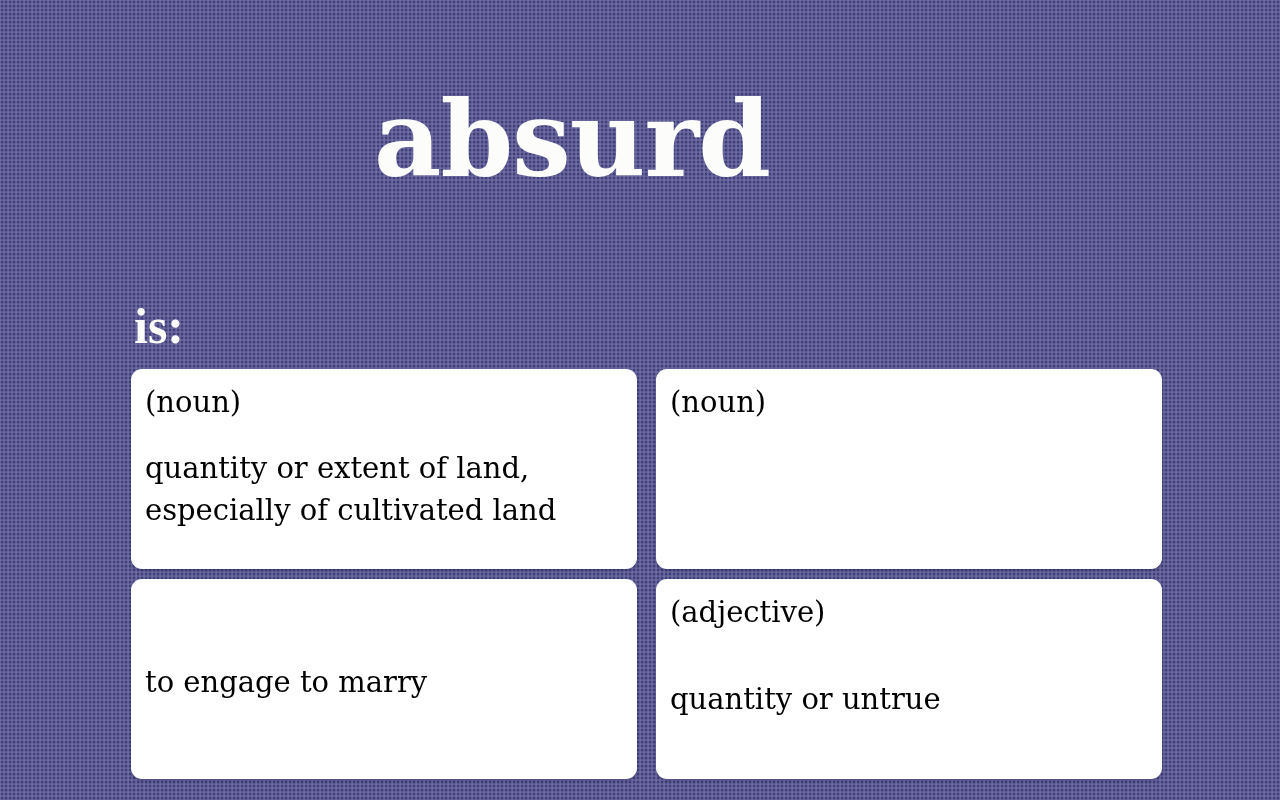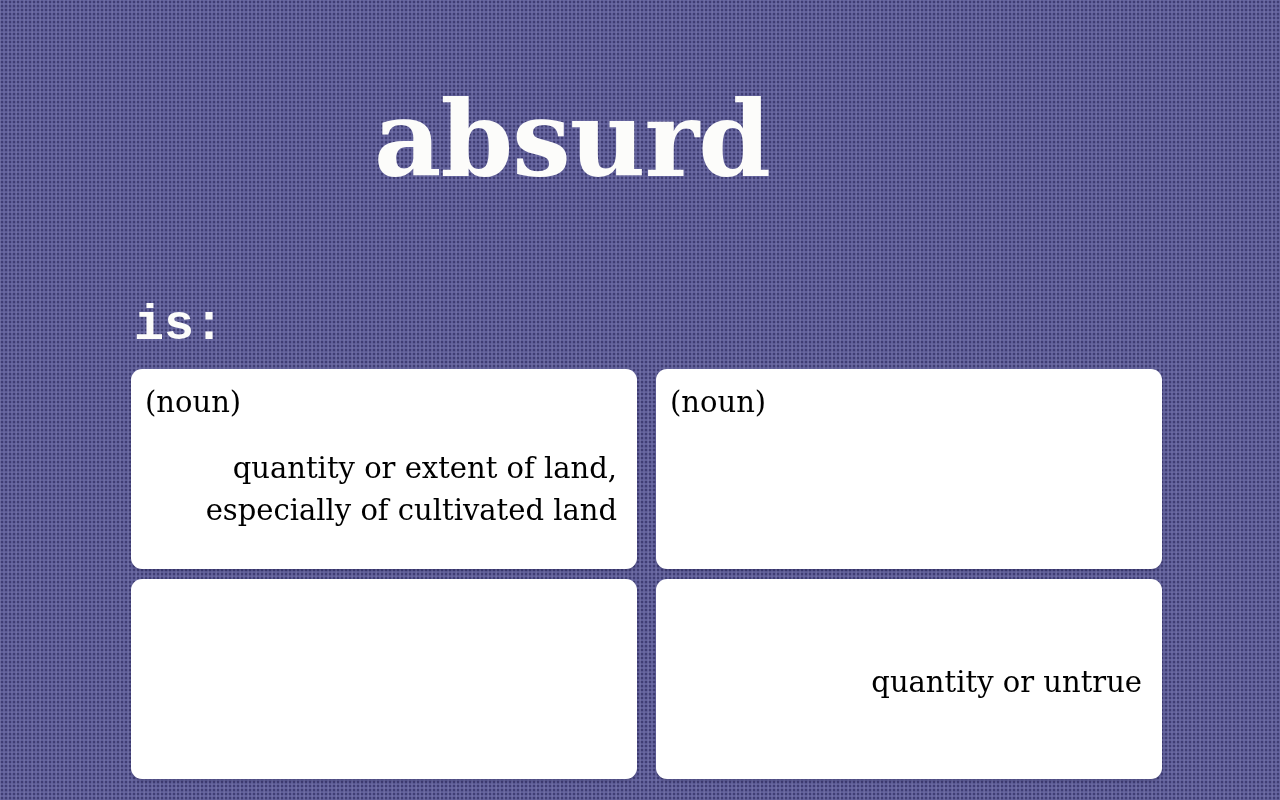--- a/index.html
+++ b/index.html
@@ -53,21 +53,21 @@
     line-height: 112px;
     letter-spacing: -1px;
   }
 
   
   .is-label {
     position: absolute;
     top: 298px;
     left: 134px;
     color: #fcfcfa;
-    font-family: Liberation Mono, monospace;
+    font-family: Liberation Serif, serif;
     font-weight: bold;
     font-size: 50px;
     line-height: 56px;
     letter-spacing: 0px;
   }
 
   
   .cards-grid {
     position: absolute;
     top: 369px;
@@ -107,21 +107,20 @@
     margin-top: 2px;
   }
 
   .def-text {
     color: #000000;
     font-family: "DejaVu Serif", serif;
     font-weight: normal;
     font-size: 29px;
     line-height: 42px;
     width: 100%;
-    text-align: right;
   }
 </style>
 </head>
 <body>
 
 <div id="texture-overlay"></div>
 
 <div id="page">
 
   <div class="word-title">absurd</div>
@@ -135,22 +134,26 @@
       <div class="def-body">
         <div class="def-text">quantity or extent of land, especially of cultivated land</div>
       </div>
     </div>
 
     <div class="def-card">
       <div class="pos-label">(noun)</div>
     </div>
 
     <div class="def-card">
+      <div class="def-body">
+        <div class="def-text">to engage to marry</div>
+      </div>
     </div>
 
     <div class="def-card">
+      <div class="pos-label">(adjective)</div>
       <div class="def-body">
         <div class="def-text">quantity or untrue</div>
       </div>
     </div>
 
   </div>
 </div>
 
 </body></html>

